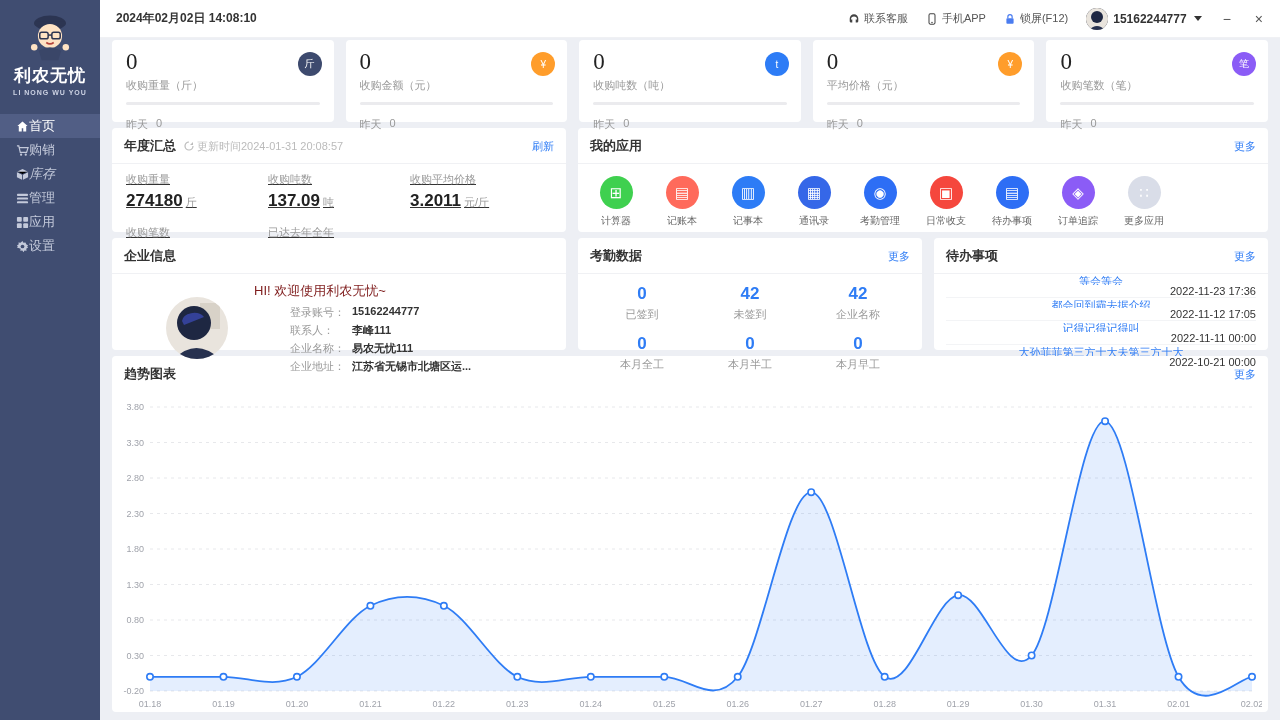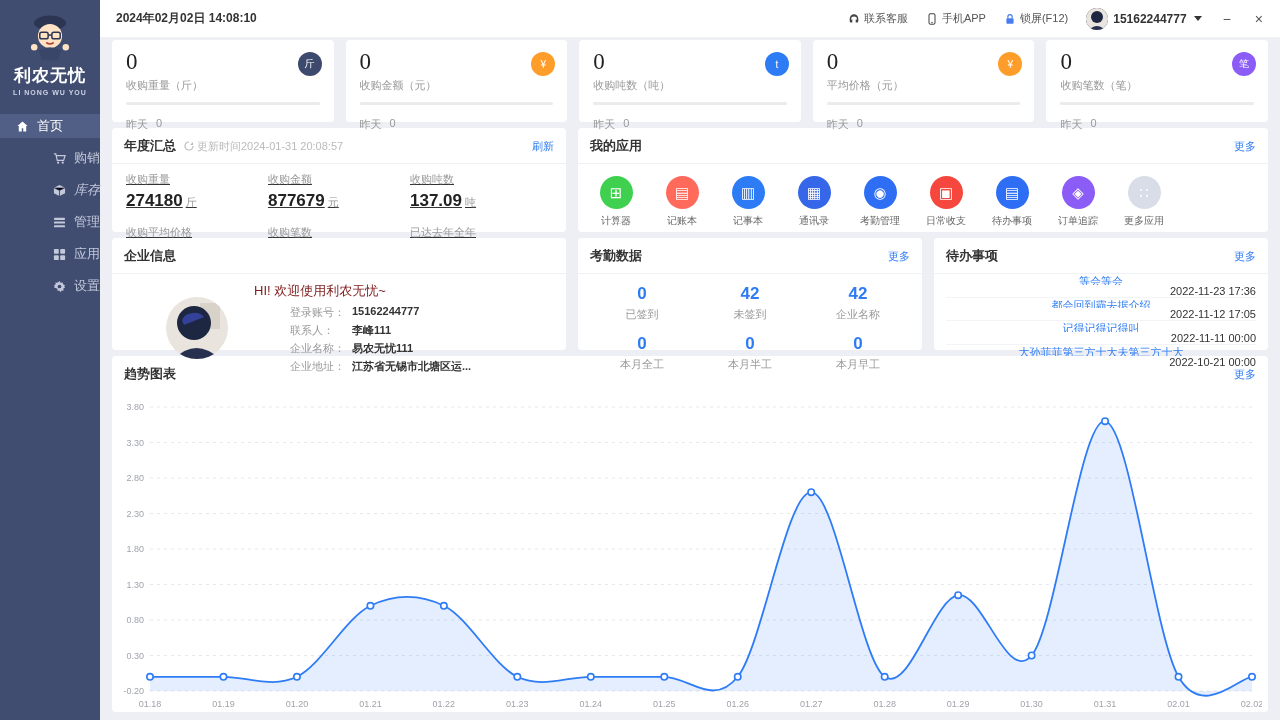--- a/index.html
+++ b/index.html
@@ -6,23 +6,23 @@
   html,body { width:1280px; height:720px; overflow:hidden; }
   body { font-family:"Liberation Sans","DejaVu Sans",sans-serif; background:#edeff4; color:#333; font-size:12px; }
 
   
   .sidebar { position:fixed; left:0; top:0; width:100px; height:720px; background:#404d71; z-index:10; }
   .logo-block { padding:10px 0 8px; text-align:center; }
   .logo-mascot { width:56px; height:52px; margin:0 auto; display:block; }
   .logo-title { color:#fff; font-size:17px; font-weight:bold; letter-spacing:1px; margin-top:2px; }
   .logo-sub { color:#cdd3e4; font-size:7px; letter-spacing:1px; margin-top:2px; font-weight:bold; }
   .nav { margin-top:10px; }
-  .nav-item { display:flex; align-items:center; gap:8px; padding:0 0 0 16px; height:24px; color:#c3c9da; cursor:pointer; font-size:13px; margin-bottom:8px; }
+  .nav-item { display:flex; align-items:center; padding:0 0 0 16px; height:24px; color:#c3c9da; cursor:pointer; font-size:13px; margin-bottom:0; }
   .nav-item { height:24px; }
-  .nav-item + .nav-item { margin-top:0;justify-content:flex-end; }
+  .nav-item + .nav-item { margin-top:0; }
   .nav-item { box-sizing:content-box; padding-top:0; padding-bottom:0; }
   .nav-item.active { background:#515e85; color:#fff; }
   .nav-item svg { width:13px; height:13px; flex:0 0 13px; }
   .nav-item .nv-label { line-height:24px; }
 
   
   .topbar { position:fixed; left:100px; top:0; width:1180px; height:38px; background:#fff; display:flex; align-items:center; padding:0 14px 0 16px; border-bottom:1px solid #f0f1f4; z-index:9; }
   .topbar-date { font-size:12px; font-weight:bold; color:#333; }
   .topbar-right { margin-left:auto; display:flex; align-items:center; gap:18px; }
   .tb-item { display:flex; align-items:center; gap:4px; color:#555; font-size:11px; cursor:pointer; }
@@ -280,24 +280,20 @@
           <span>更新时间2024-01-31 20:08:57</span>
         </span>
         <span class="link">刷新</span>
       </div>
       <div class="annual-body" id="annual-body">
     <div class="metric">
       <div class="m-label">收购重量</div>
       <div class="m-value"><span>274180</span><span class="m-unit">斤</span></div>
     </div>
 
-    <div class="metric">
-      <div class="m-label">收购金额</div>
-      <div class="m-value"><span>877679</span><span class="m-unit">元</span></div>
-    </div>
 
     <div class="metric">
       <div class="m-label">收购吨数</div>
       <div class="m-value"><span>137.09</span><span class="m-unit">吨</span></div>
     </div>
 
     <div class="metric">
       <div class="m-label">收购平均价格</div>
       <div class="m-value"><span>3.2011</span><span class="m-unit">元/斤</span></div>
     </div>

